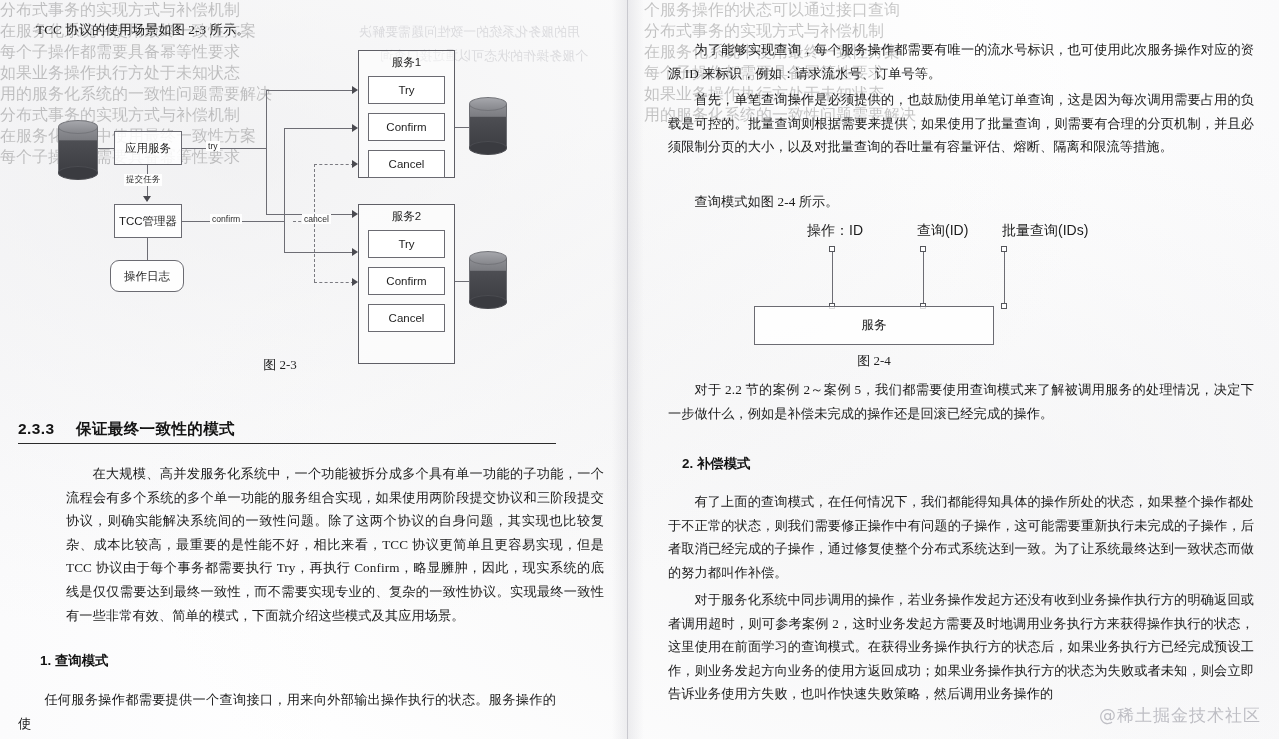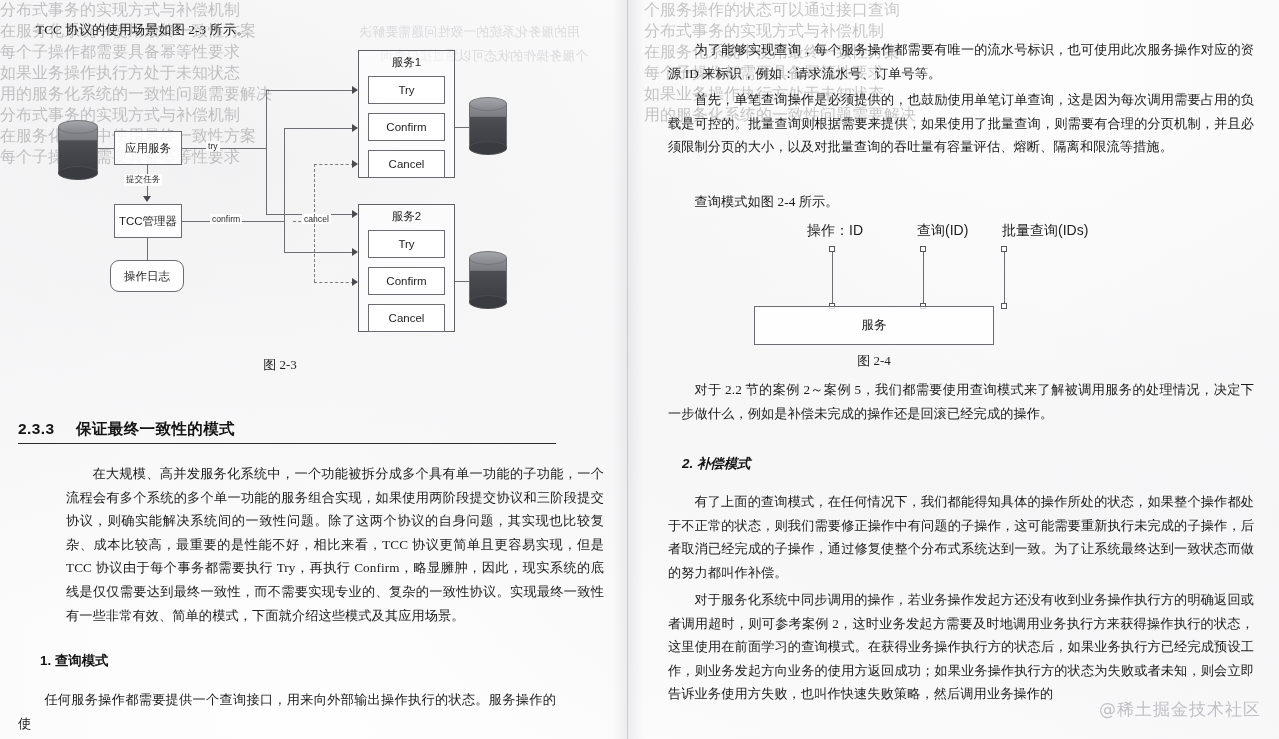--- a/index.html
+++ b/index.html
@@ -200,21 +200,21 @@
     background: rgba(255,255,255,0.8);
     display: flex; align-items: center; justify-content: center;
     font-family: "Liberation Sans", "DejaVu Sans", sans-serif;
     font-size: 12.5px;
     color: #1b1b1b;
   }
 
   
   #watermark {
     position: absolute;
-    right: 18px; bottom: 18px;
+    right: 18px; bottom: 12px;
     font-family: "DejaVu Sans", sans-serif;
     font-size: 17px;
     color: #a9a9b1;
     opacity: 0.72;
     letter-spacing: 1px;
     white-space: nowrap;
     pointer-events: none;
   }
 </style>
 </head>
@@ -295,21 +295,21 @@
       <div class="dbox" style="left:368px; top:85px; width:77px; height:28px;">Confirm</div>
       <div class="dbox" style="left:368px; top:122px; width:77px; height:28px;">Cancel</div>
 
       <div class="dline dline-h" style="left:455px; top:99px; width:14px;"></div>
       <div class="cyl" style="left:469px; top:69px; width:38px; height:58px;">
         <div class="cyl-body"></div>
           <div class="cyl-top"></div>
           <div class="cyl-bottom"></div>
       </div>
 
-      <div class="dgroup" style="left:358px; top:176px; width:97px; height:128px;">
+      <div class="dgroup" style="left:358px; top:176px; width:97px; height:160px;">
         <div class="dgroup-title">服务2</div>
       </div>
       <div class="dbox" style="left:368px; top:202px; width:77px; height:28px;">Try</div>
       <div class="dbox" style="left:368px; top:239px; width:77px; height:28px;">Confirm</div>
       <div class="dbox" style="left:368px; top:276px; width:77px; height:28px;">Cancel</div>
 
       <div class="dline dline-h" style="left:455px; top:253px; width:14px;"></div>
       <div class="cyl" style="left:469px; top:223px; width:38px; height:58px;">
         <div class="cyl-body"></div>
           <div class="cyl-top"></div>
@@ -367,21 +367,21 @@
       <div class="f24-stem" style="left:359.5px; top:30px; height:51px;"></div>
       <div class="f24-node" style="left:357px; top:81px;"></div>
 
       <div class="f24-servicebox" style="left:110px; top:84px; width:240px; height:39px;">服务</div>
 
       <div class="figcap" style="left:180px; top:130px; width:100px;">图 2-4</div>
     </div>
 
     <div class="ptext indent" style="left:24px; top:378px; width:586px;">对于 2.2 节的案例 2～案例 5，我们都需要使用查询模式来了解被调用服务的处理情况，决定下一步做什么，例如是补偿未完成的操作还是回滚已经完成的操作。</div>
 
-    <div class="subhead" style="left:38px; top:455px;font-style:italic;">2. 补偿模式</div>
+    <div class="subhead" style="left:38px; top:455px;">2. 补偿模式</div>
 
     <div class="ptext indent" style="left:24px; top:490px; width:586px;">有了上面的查询模式，在任何情况下，我们都能得知具体的操作所处的状态，如果整个操作都处于不正常的状态，则我们需要修正操作中有问题的子操作，这可能需要重新执行未完成的子操作，后者取消已经完成的子操作，通过修复使整个分布式系统达到一致。为了让系统最终达到一致状态而做的努力都叫作补偿。</div>
 
     <div class="ptext indent" style="left:24px; top:588px; width:586px;">对于服务化系统中同步调用的操作，若业务操作发起方还没有收到业务操作执行方的明确返回或者调用超时，则可参考案例 2，这时业务发起方需要及时地调用业务执行方来获得操作执行的状态，这里使用在前面学习的查询模式。在获得业务操作执行方的状态后，如果业务执行方已经完成预设工作，则业务发起方向业务的使用方返回成功；如果业务操作执行方的状态为失败或者未知，则会立即告诉业务使用方失败，也叫作快速失败策略，然后调用业务操作的</div>
   </div>
 
   <div id="watermark">@稀土掘金技术社区</div>
 </div>
 
 </body></html>

